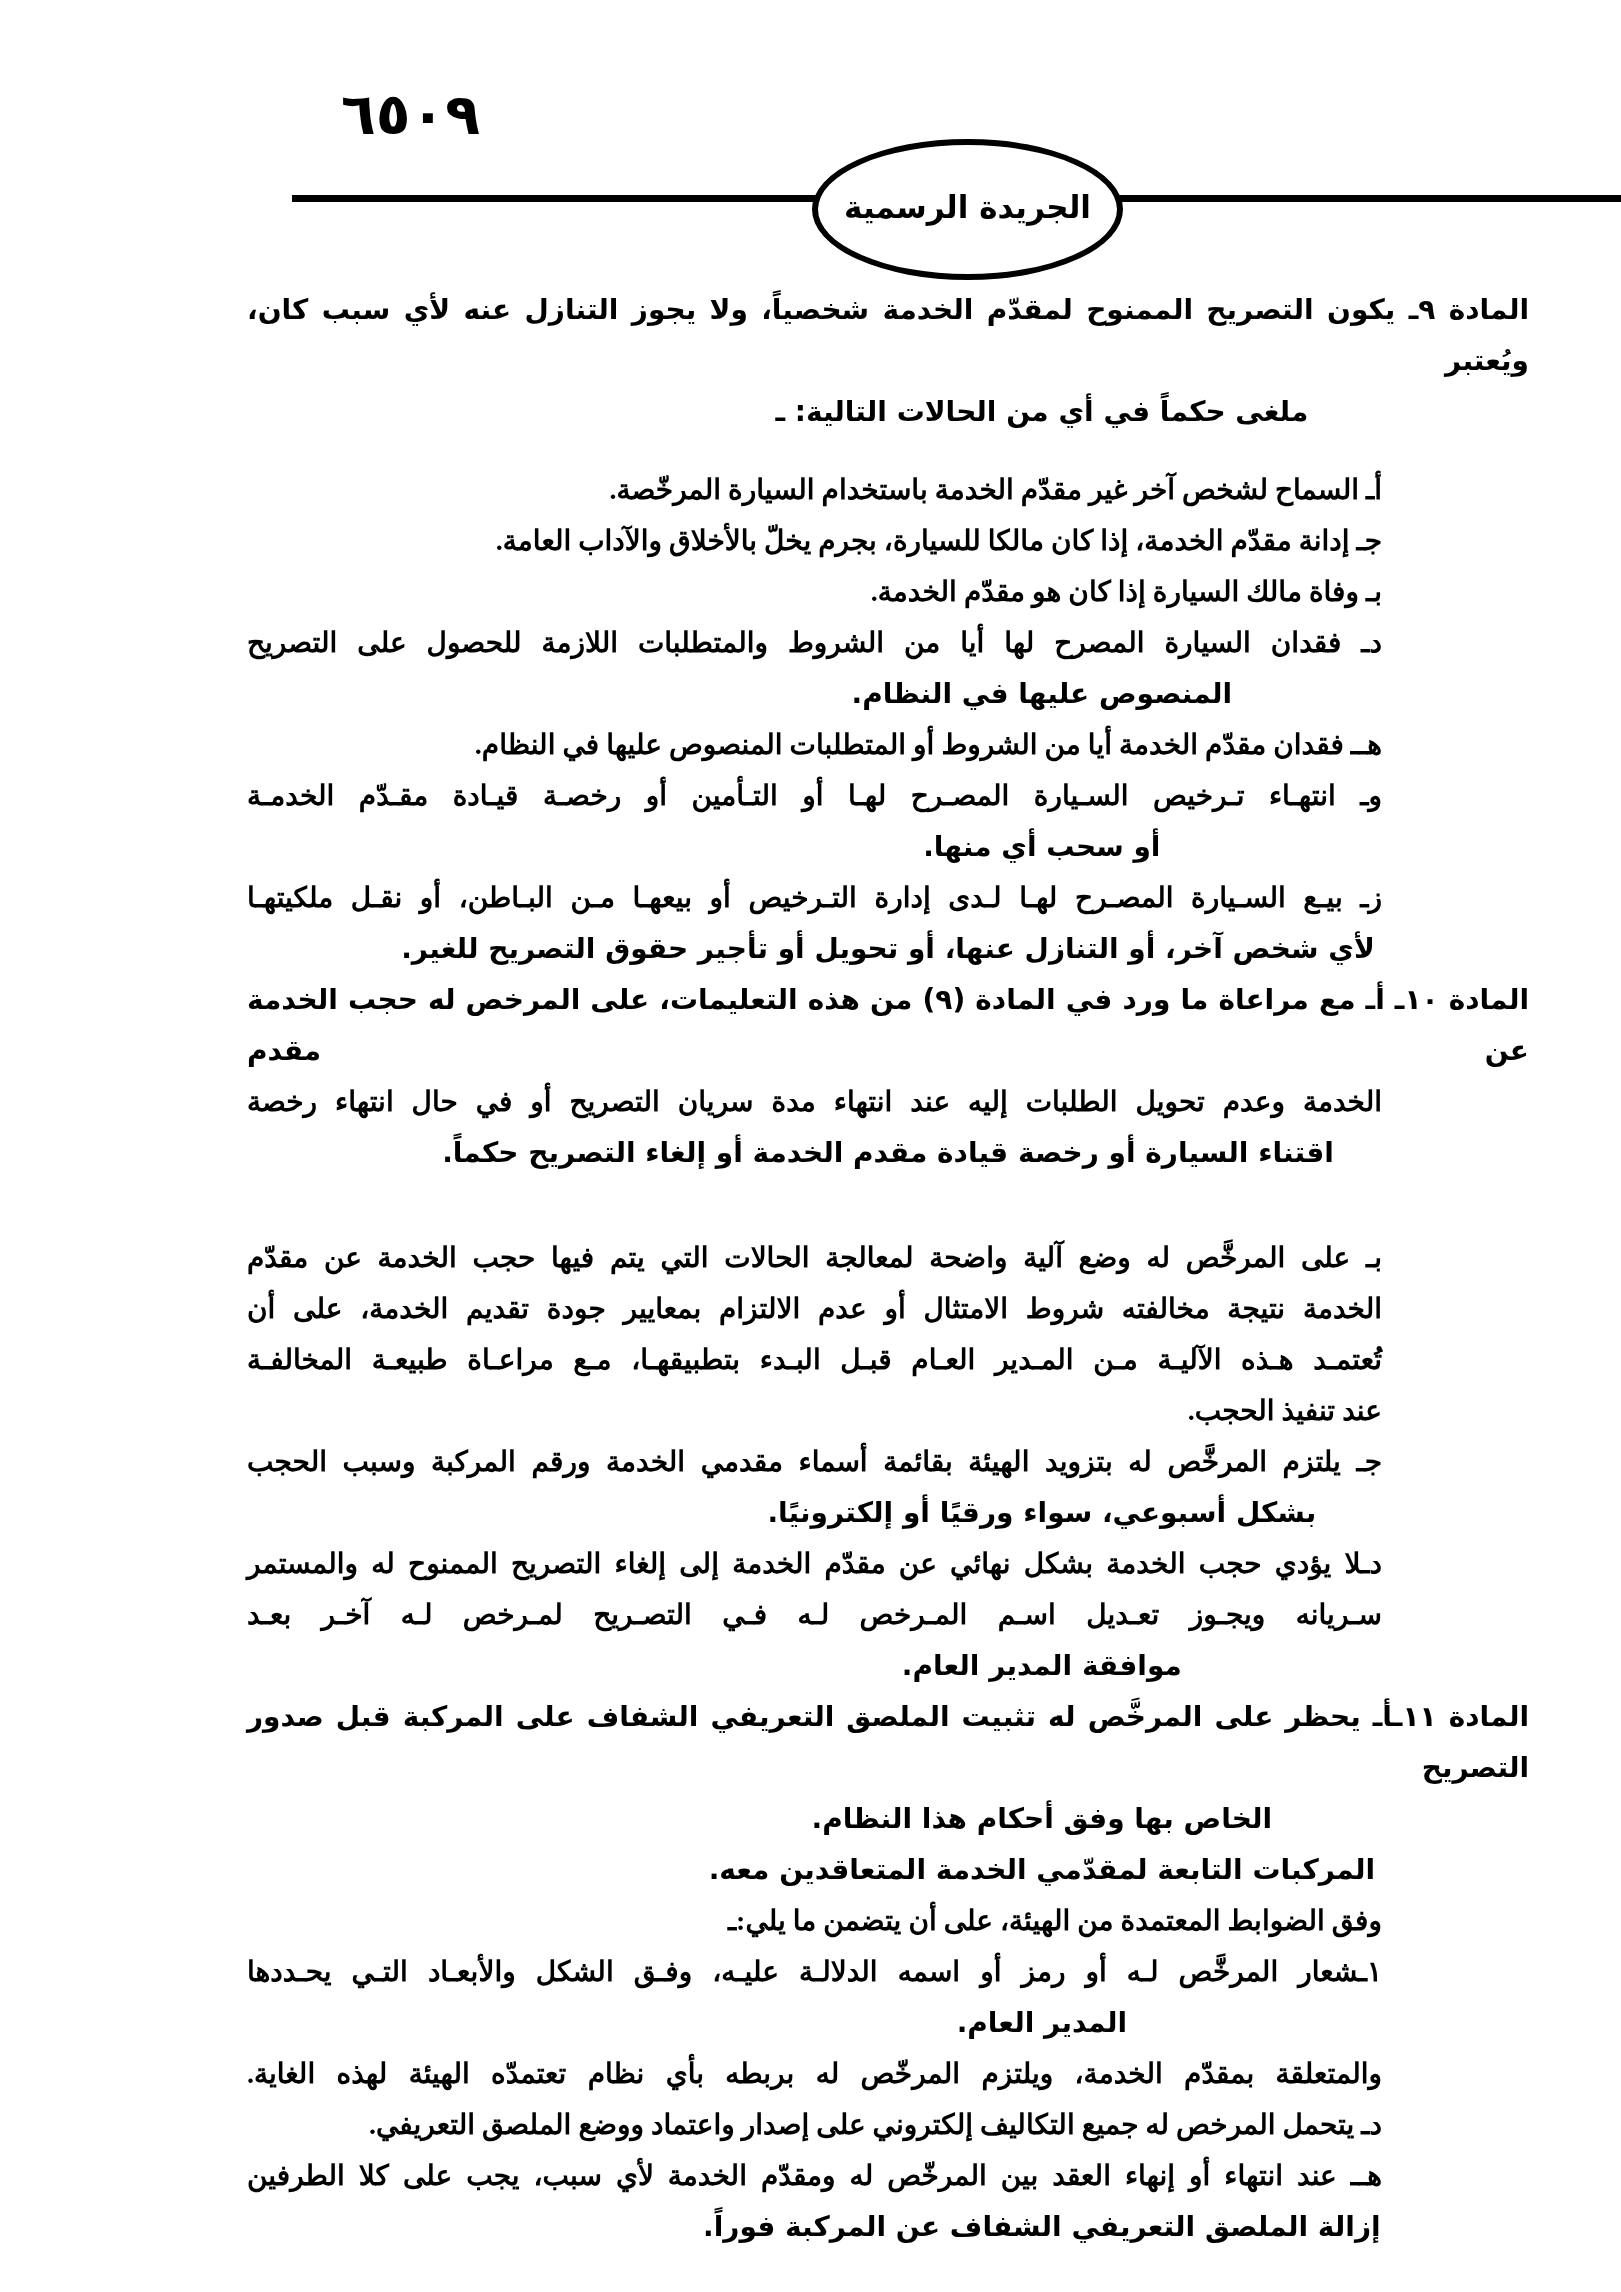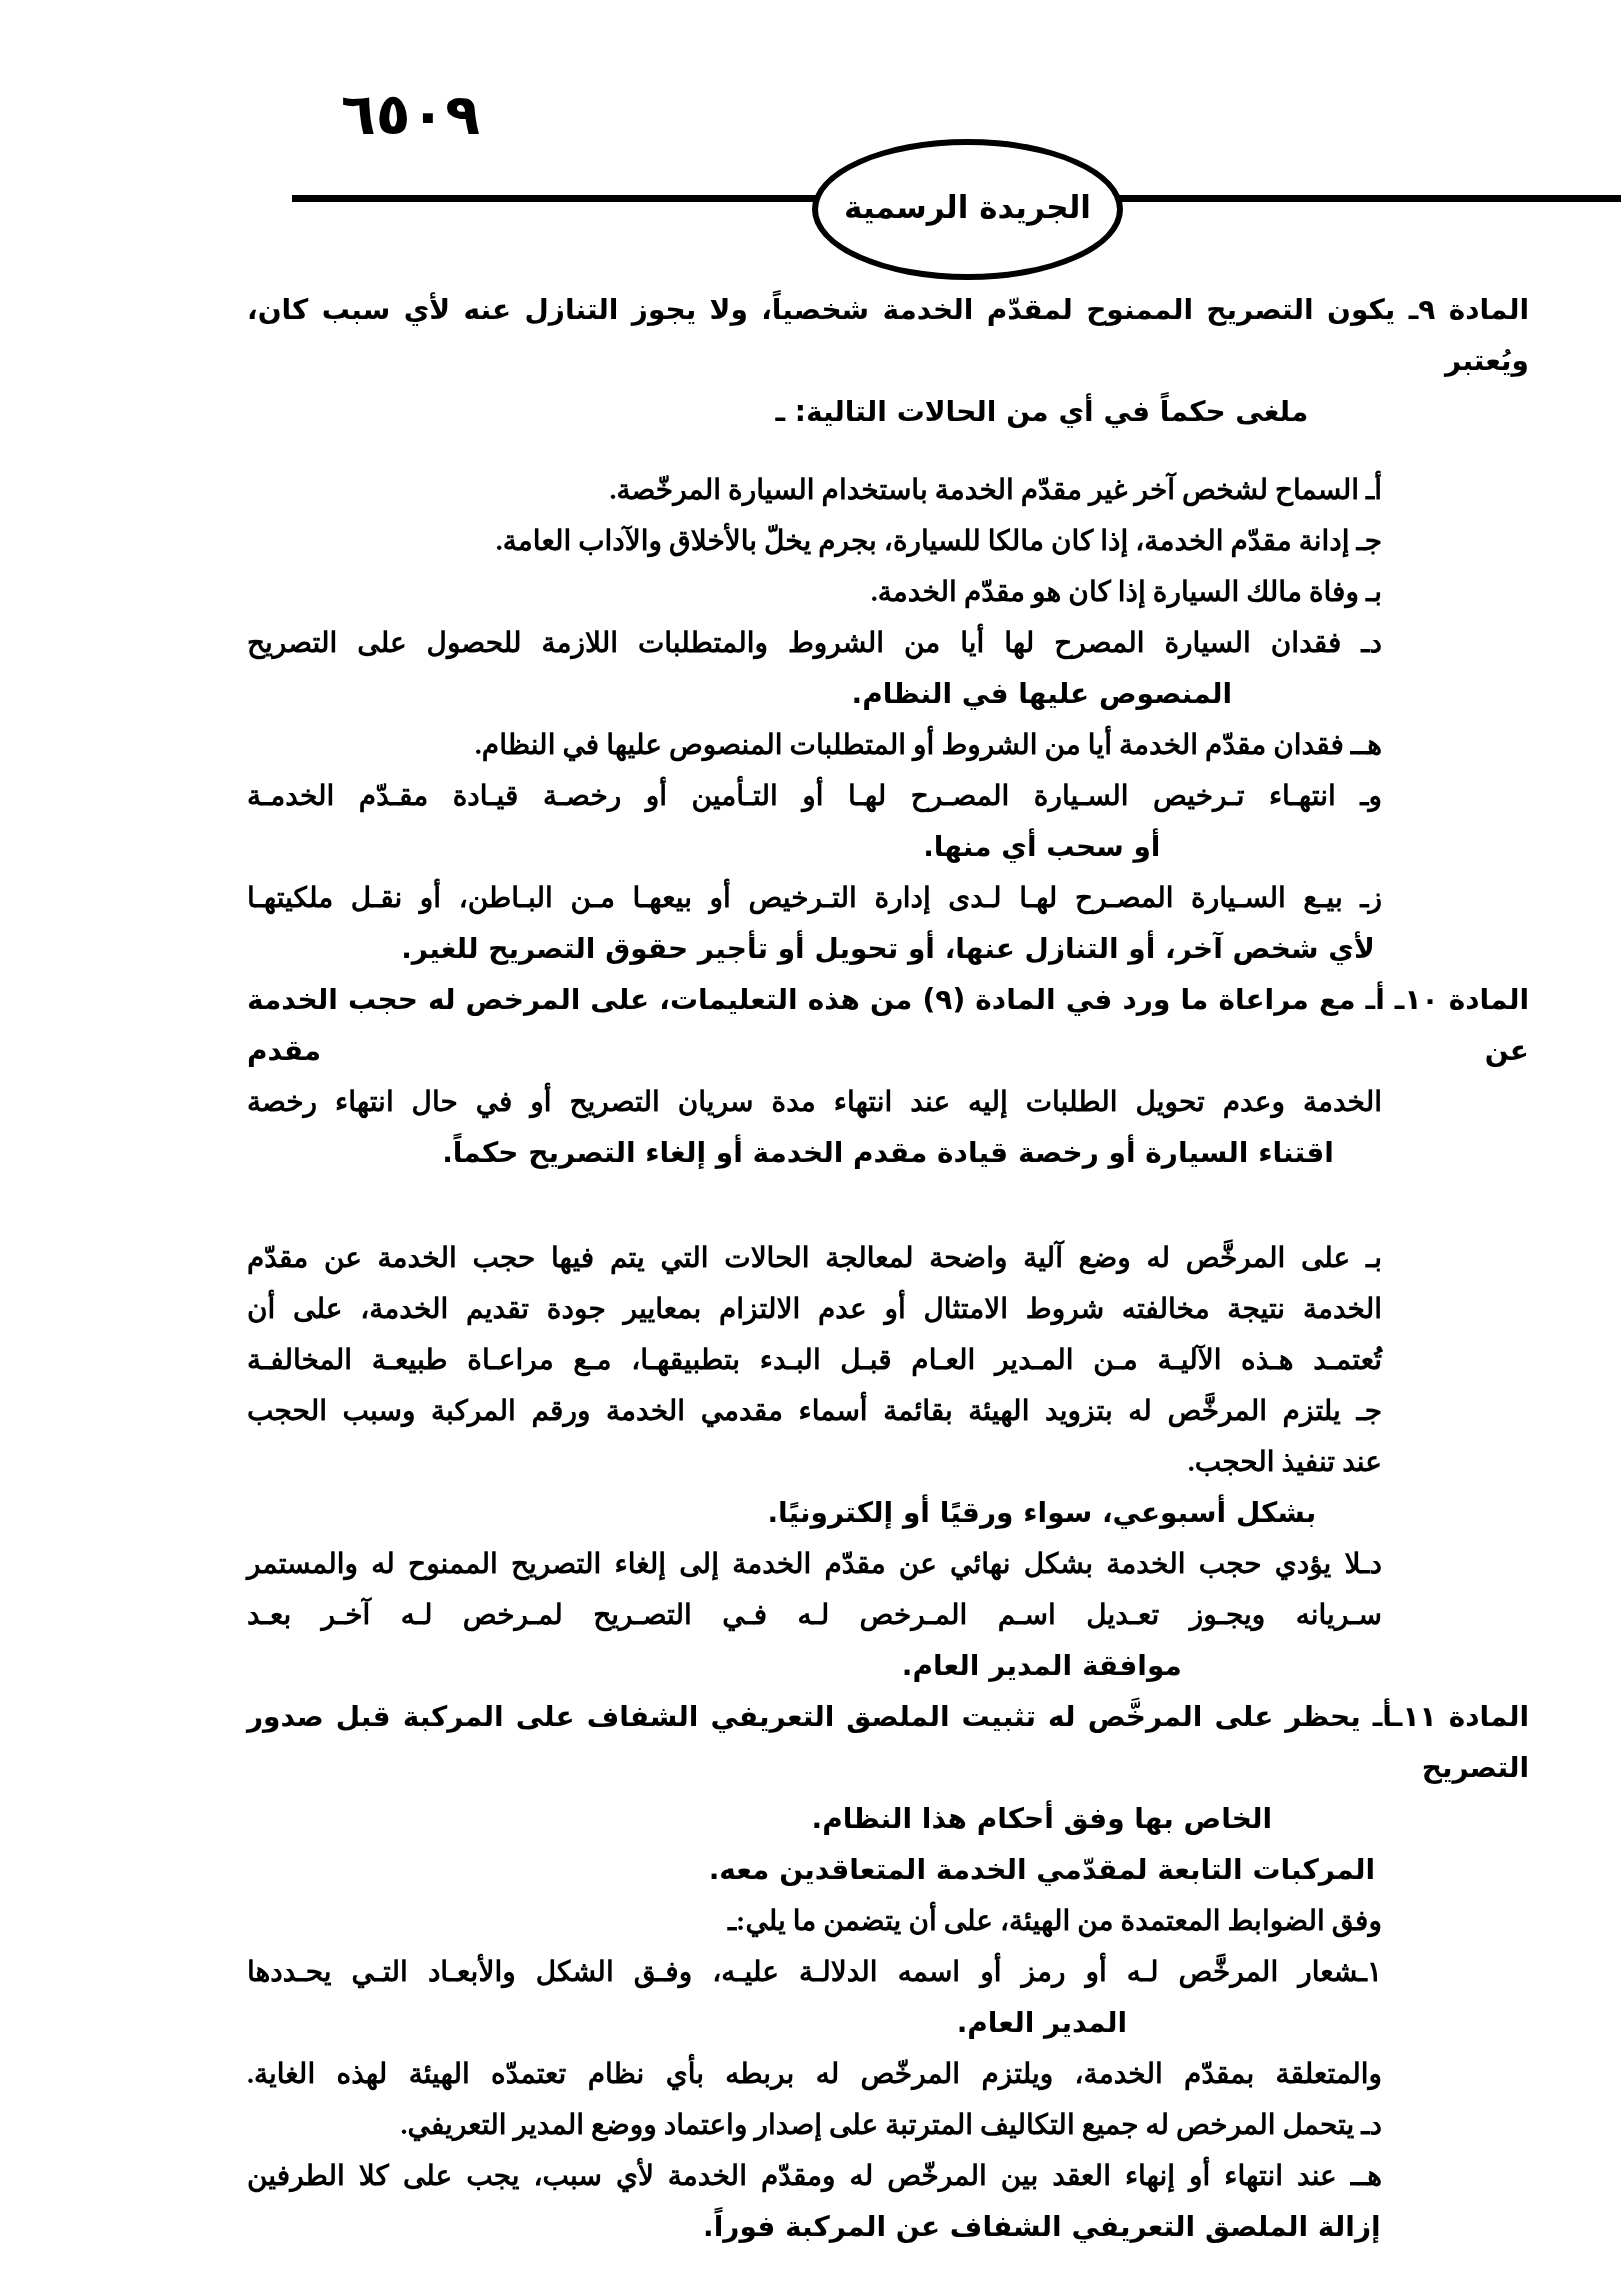--- a/index.html
+++ b/index.html
@@ -99,32 +99,32 @@
     <div class="ln cr">أو سحب أي منها.</div>
     <div class="ln i1 j">زـ بيـع السـيارة المصـرح لهـا لـدى إدارة التـرخيص أو بيعهـا مـن البـاطن، أو نقـل ملكيتهـا</div>
     <div class="ln c">لأي شخص آخر، أو التنازل عنها، أو تحويل أو تأجير حقوق التصريح للغير.</div>
     <div class="ln j">المادة ١٠ـ أـ مع مراعاة ما ورد في المادة (٩) من هذه التعليمات، على المرخص له حجب الخدمة عن مقدم</div>
     <div class="ln i1 j">الخدمة وعدم تحويل الطلبات إليه عند انتهاء مدة سريان التصريح أو في حال انتهاء رخصة</div>
     <div class="ln c">اقتناء السيارة أو رخصة قيادة مقدم الخدمة أو إلغاء التصريح حكماً.</div>
     <div class="sp55"></div>
     <div class="ln i1 j">بـ على المرخَّص له وضع آلية واضحة لمعالجة الحالات التي يتم فيها حجب الخدمة عن مقدّم</div>
     <div class="ln i1 j">الخدمة نتيجة مخالفته شروط الامتثال أو عدم الالتزام بمعايير جودة تقديم الخدمة، على أن</div>
     <div class="ln i1 j">تُعتمـد هـذه الآليـة مـن المـدير العـام قبـل البـدء بتطبيقهـا، مـع مراعـاة طبيعـة المخالفـة</div>
+    <div class="ln i1 r">عند تنفيذ الحجب.</div>
     <div class="ln i1 j">جـ  يلتزم المرخَّص له بتزويد الهيئة بقائمة أسماء مقدمي الخدمة ورقم المركبة وسبب الحجب</div>
-    <div class="ln i1 r">عند تنفيذ الحجب.</div>
     <div class="ln cr">بشكل أسبوعي، سواء ورقيًا أو إلكترونيًا.</div>
     <div class="ln i1 j">دـلا يؤدي حجب الخدمة بشكل نهائي عن مقدّم الخدمة إلى إلغاء التصريح الممنوح له والمستمر</div>
     <div class="ln i1 j">سـريانه ويجـوز تعـديل اسـم المـرخص لـه فـي التصـريح لمـرخص لـه آخـر بعـد</div>
     <div class="ln cr">موافقة المدير العام.</div>
     <div class="ln j">المادة ١١ـأـ يحظر على المرخَّص له تثبيت الملصق التعريفي الشفاف على المركبة قبل صدور التصريح</div>
     <div class="ln cr">الخاص بها وفق أحكام هذا النظام.</div>
     <div class="ln cr">المركبات التابعة لمقدّمي الخدمة المتعاقدين معه.</div>
     <div class="ln i1 r">وفق الضوابط المعتمدة من الهيئة، على أن يتضمن ما يلي:ـ</div>
     <div class="ln i1 j">١ـشعار المرخَّص لـه أو رمز أو اسمه الدلالـة عليـه، وفـق الشكل والأبعـاد التـي يحـددها</div>
     <div class="ln cr">المدير العام.</div>
     <div class="ln i1 j">والمتعلقة بمقدّم الخدمة، ويلتزم المرخّص له بربطه بأي نظام تعتمدّه الهيئة لهذه الغاية.</div>
-    <div class="ln i1 r">دـ يتحمل المرخص له جميع التكاليف المترتبة على إصدار واعتماد ووضع المدير التعريفي.</div>
+    <div class="ln i1 r">دـ يتحمل المرخص له جميع التكاليف إلكتروني على إصدار واعتماد ووضع الملصق التعريفي.</div>
     <div class="ln i1 j">هــ عند انتهاء أو إنهاء العقد بين المرخّص له ومقدّم الخدمة لأي سبب، يجب على كلا الطرفين</div>
     <div class="ln cr">إزالة الملصق التعريفي الشفاف عن المركبة فوراً.</div>
   </main>
 
 </div>
 
 
 </body></html>

